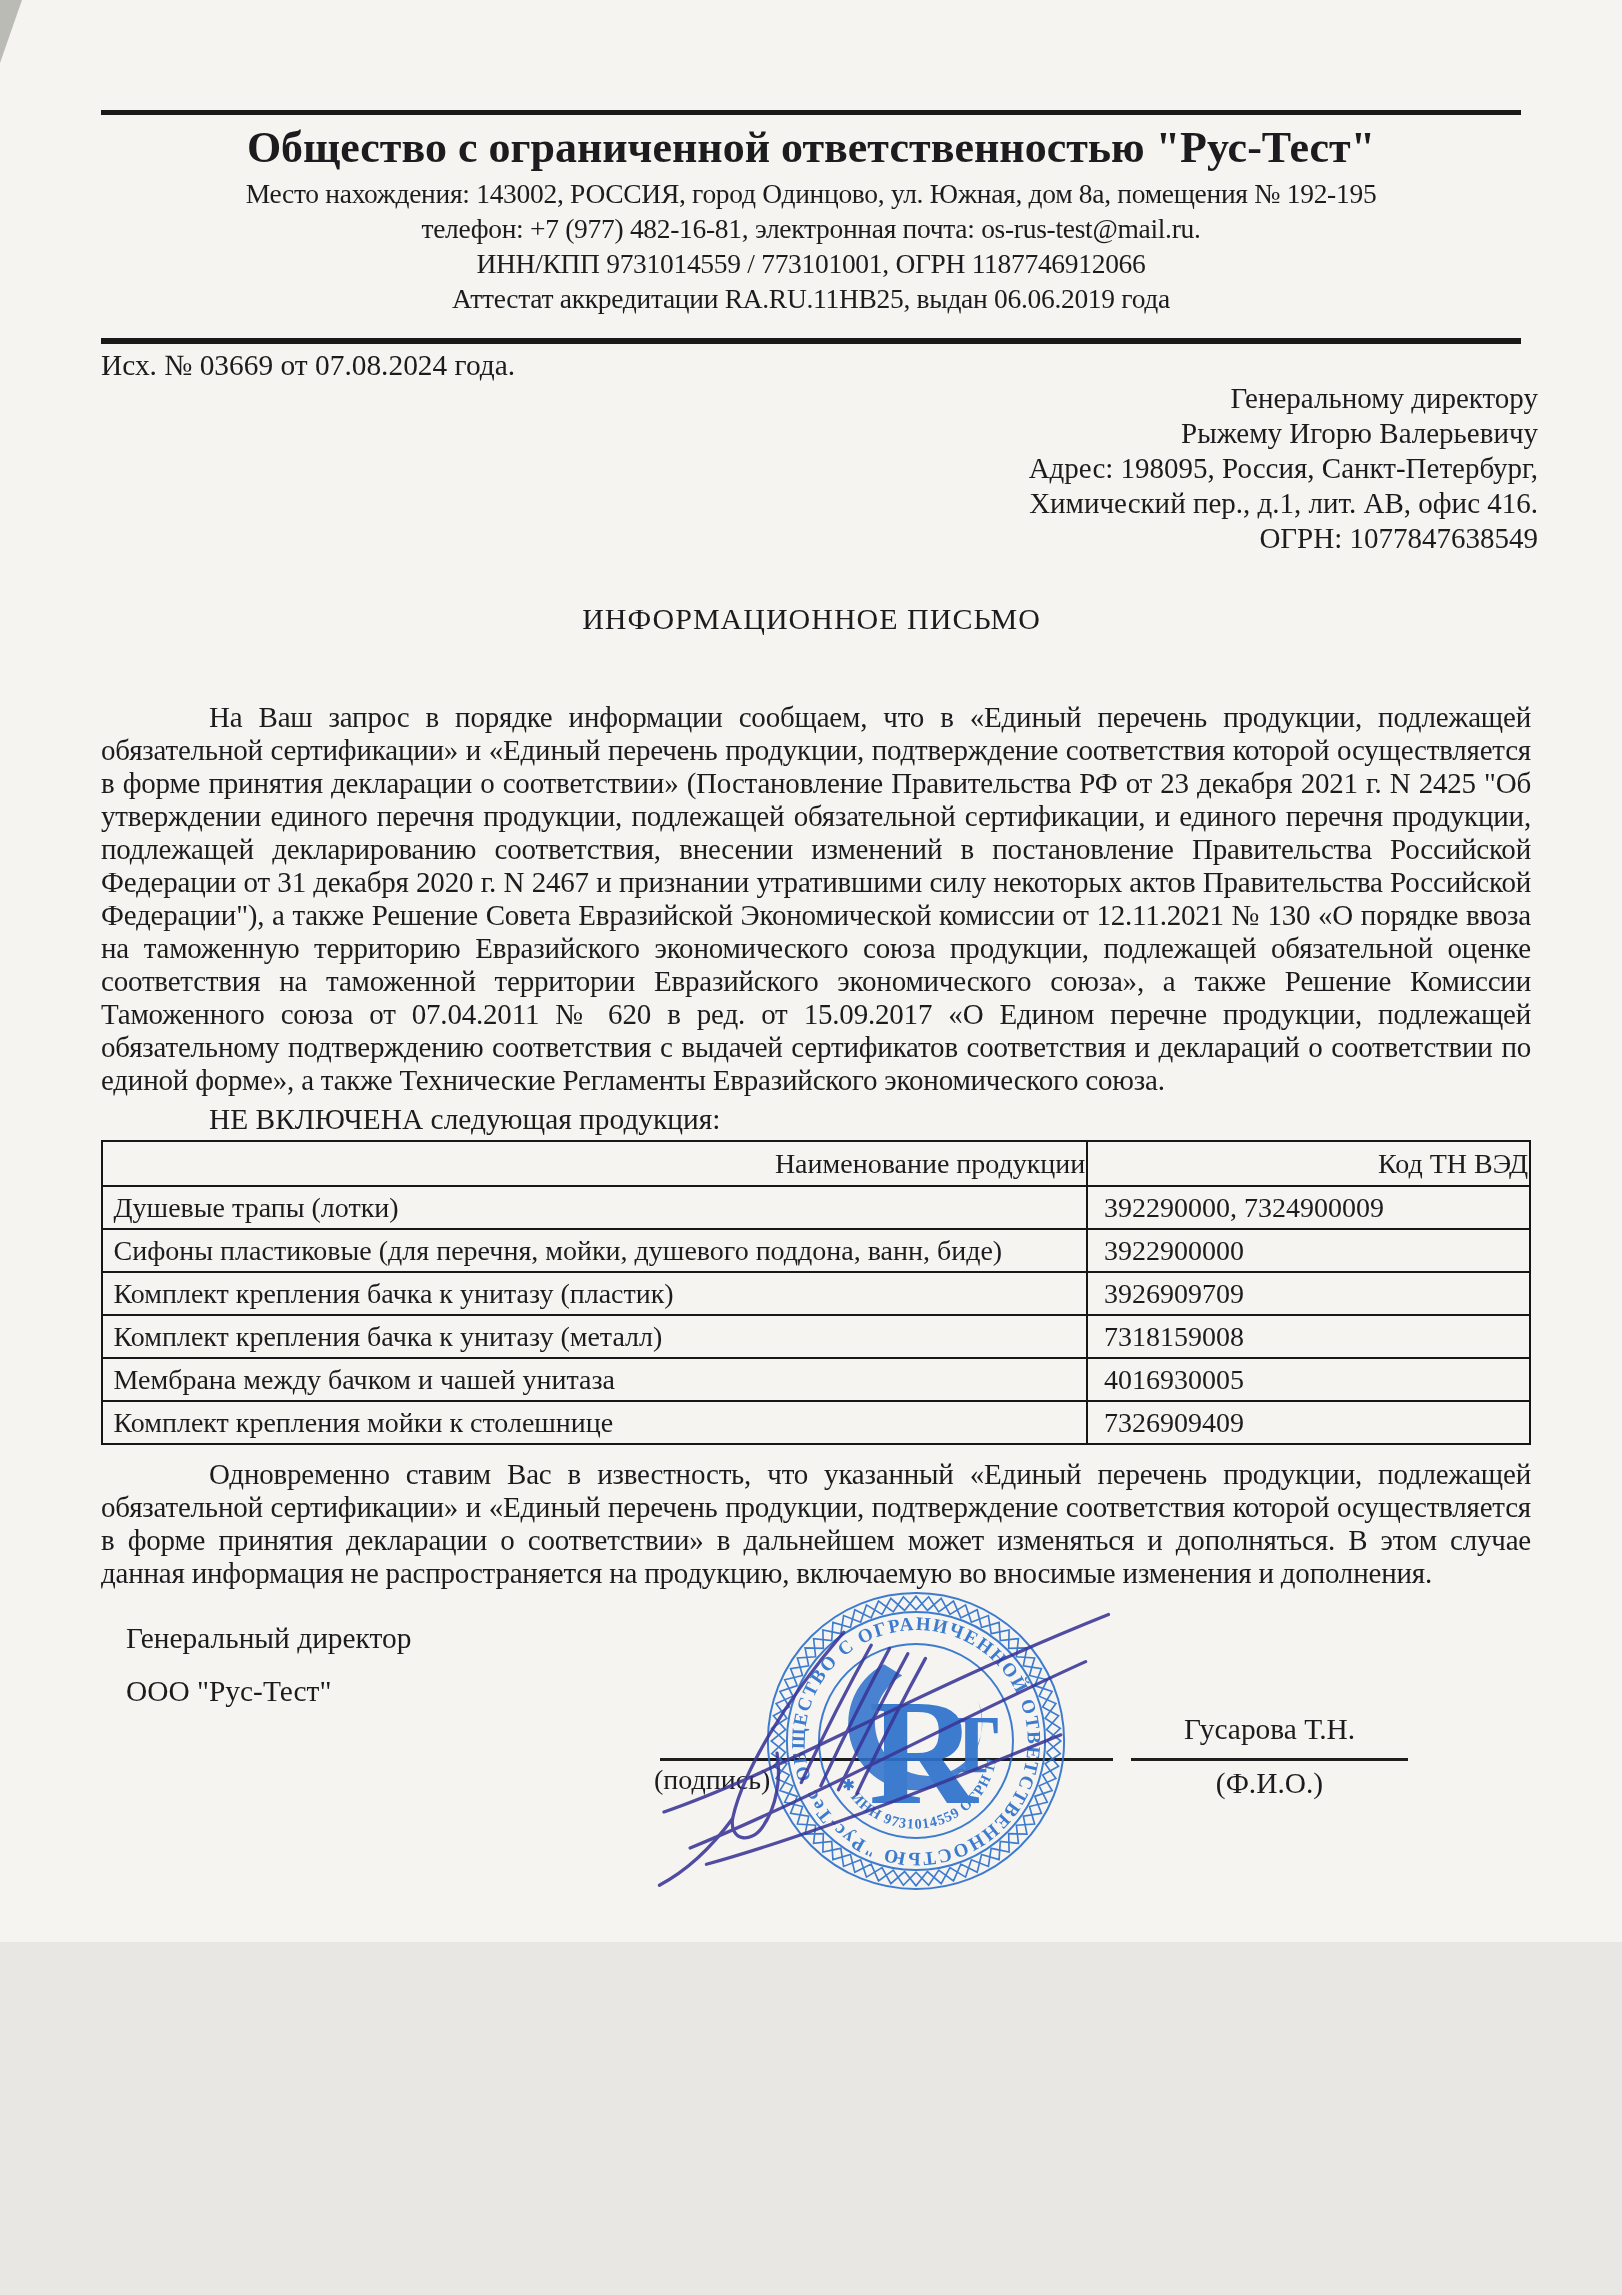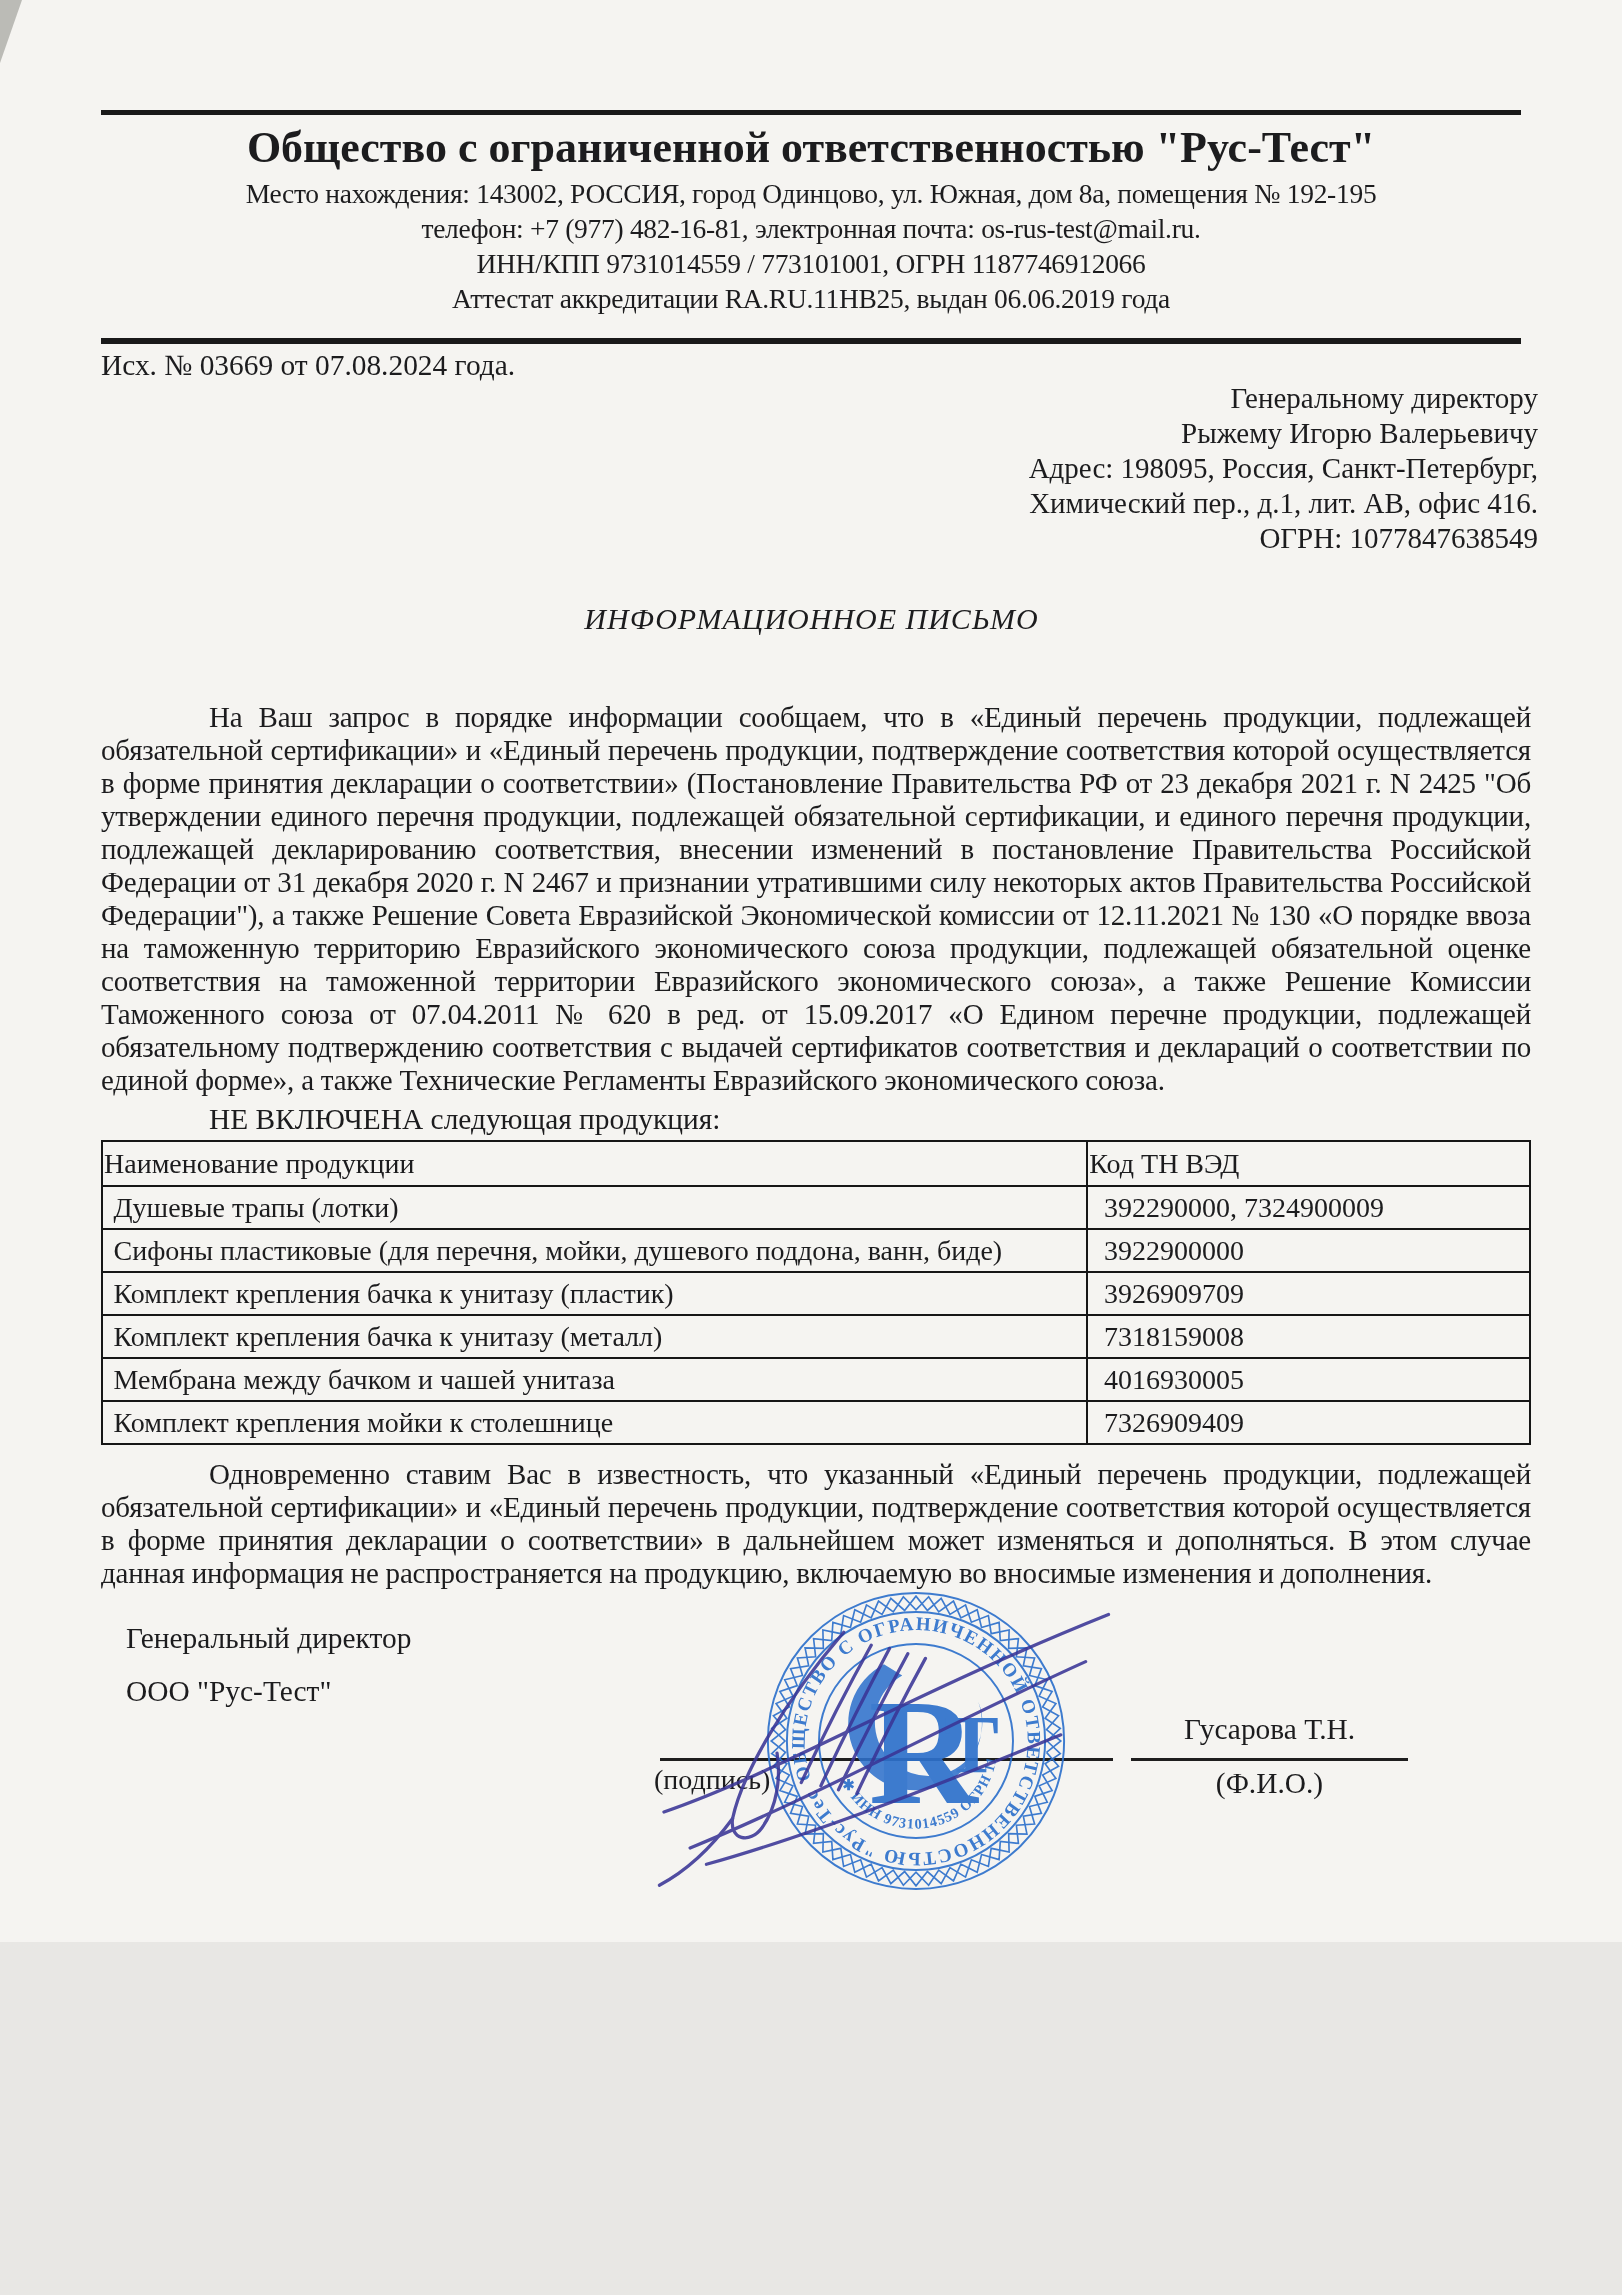--- a/index.html
+++ b/index.html
@@ -11,30 +11,30 @@
   .corner-shade{position:absolute;top:0;left:0;width:0;height:0;
     border-left:22px solid #76756e;border-bottom:63px solid transparent;opacity:.45;}
   .rule{position:absolute;left:101px;width:1420px;background:#191919;}
   .rule-top{top:110px;height:5.2px;}
   .rule-bottom{top:338px;height:5.9px;}
   .org-header{position:absolute;left:101px;top:119px;width:1420px;text-align:center;}
   .org-title{font-size:44px;font-weight:bold;line-height:1.3;letter-spacing:0;}
   .org-line{font-size:27.5px;line-height:35px;letter-spacing:-0.3px;}
   .ref-line{position:absolute;left:101px;top:349px;font-size:29.4px;}
   .recipient{position:absolute;right:85px;top:381px;text-align:right;font-size:29px;line-height:35px;}
-  .letter-title{position:absolute;left:0;top:602px;width:1623px;text-align:center;font-size:30px;letter-spacing:1px;font-style:italic;}
+  .letter-title{position:absolute;left:0;top:602px;width:1623px;text-align:center;font-size:30px;letter-spacing:1px;}
   .para{position:absolute;left:101px;width:1430px;font-size:29px;line-height:33px;
         text-align:justify;text-indent:108px;letter-spacing:-0.2px;}
   .para1{top:701px;}
   .para2{top:1458px;}
   .not-included{position:absolute;left:101px;top:1103px;font-size:29.4px;text-indent:108px;}
   .prod-table{position:absolute;left:101px;top:1140px;width:1430px;border-collapse:collapse;table-layout:fixed;}
   .prod-table td,.prod-table th{border:2px solid #161616;font-size:28px;font-weight:normal;vertical-align:middle;}
   .prod-table{border:2.6px solid #161616;}
-  .prod-table th{height:41px;text-align:left;}
+  .prod-table th{height:41px;text-align:right;}
   .prod-table td{height:39px;}
   .col-name{width:69%;}
   .col-code{width:31%;}
   td.cell-name{padding-left:10.5px;padding-right:6.5px;text-align:left;}
   td.cell-code{padding-left:15.7px;text-align:left;}
   .sig-title{position:absolute;left:126px;font-size:29.4px;}
   .sig-title-1{top:1622px;text-align:right;}
   .sig-title-2{top:1675px;}
   .sig-line{position:absolute;top:1758px;height:2.6px;background:#1e1e1e;z-index:1;}
   .sig-line-left{left:660px;width:453px;}

